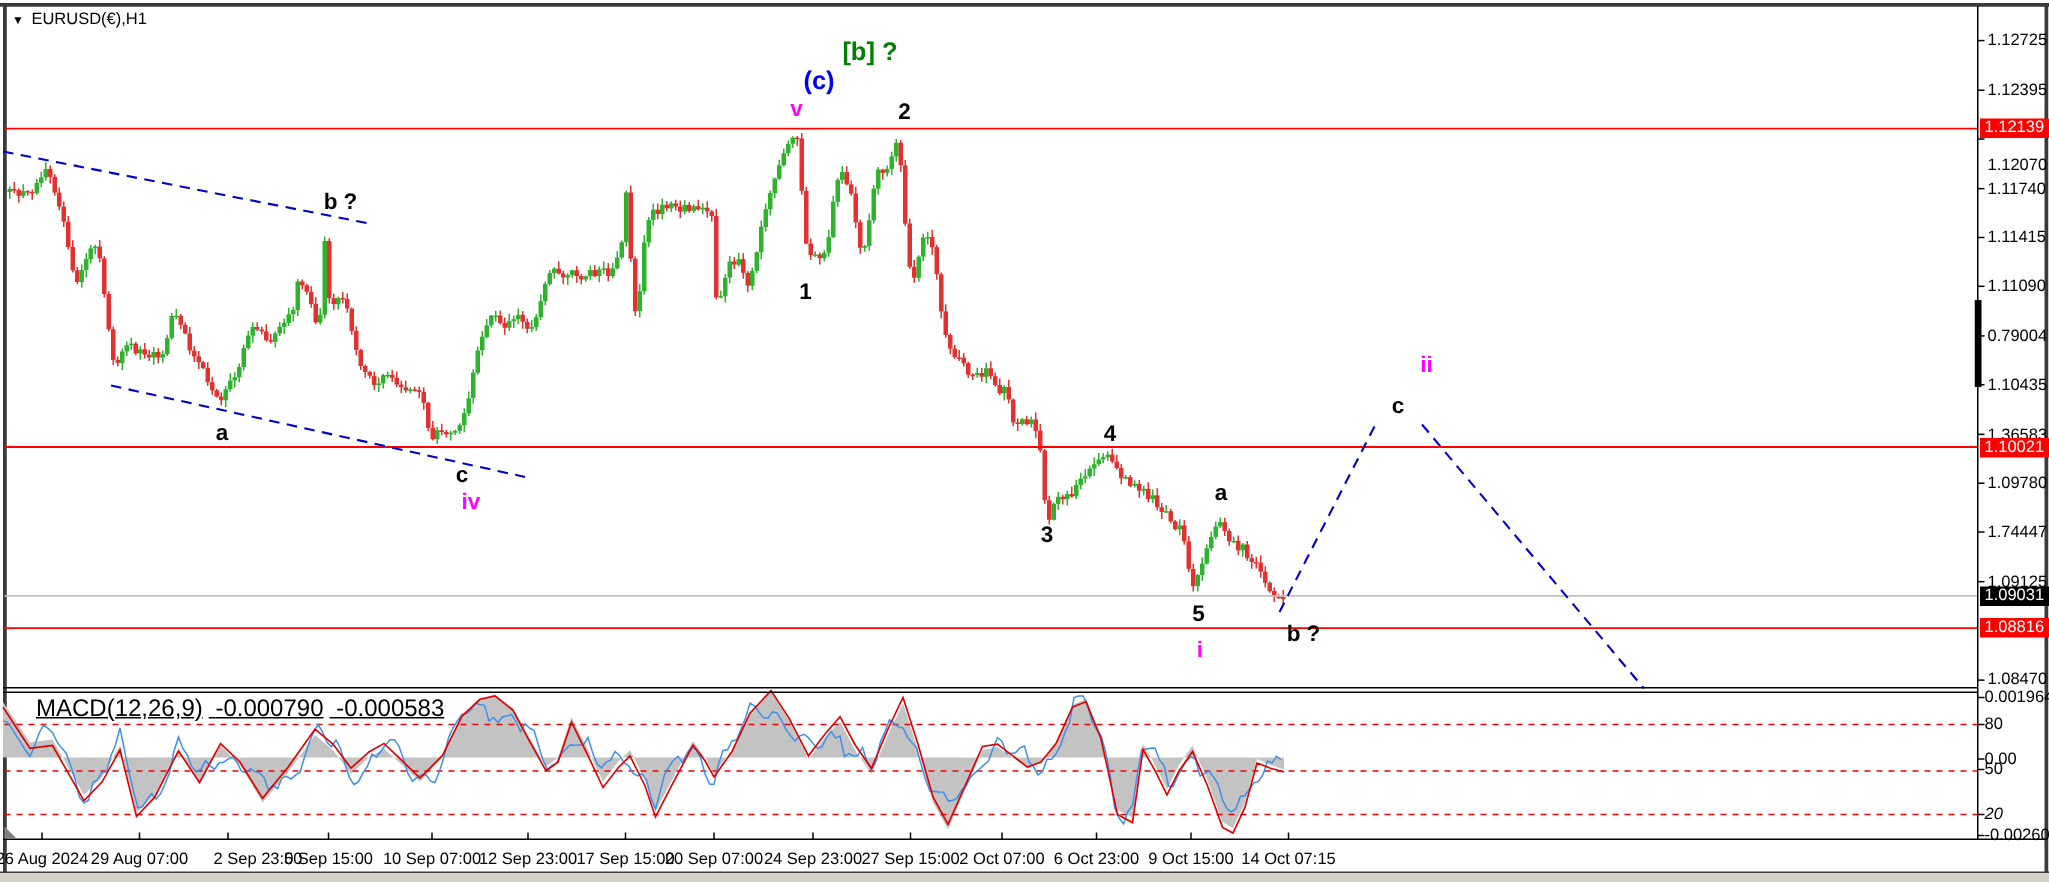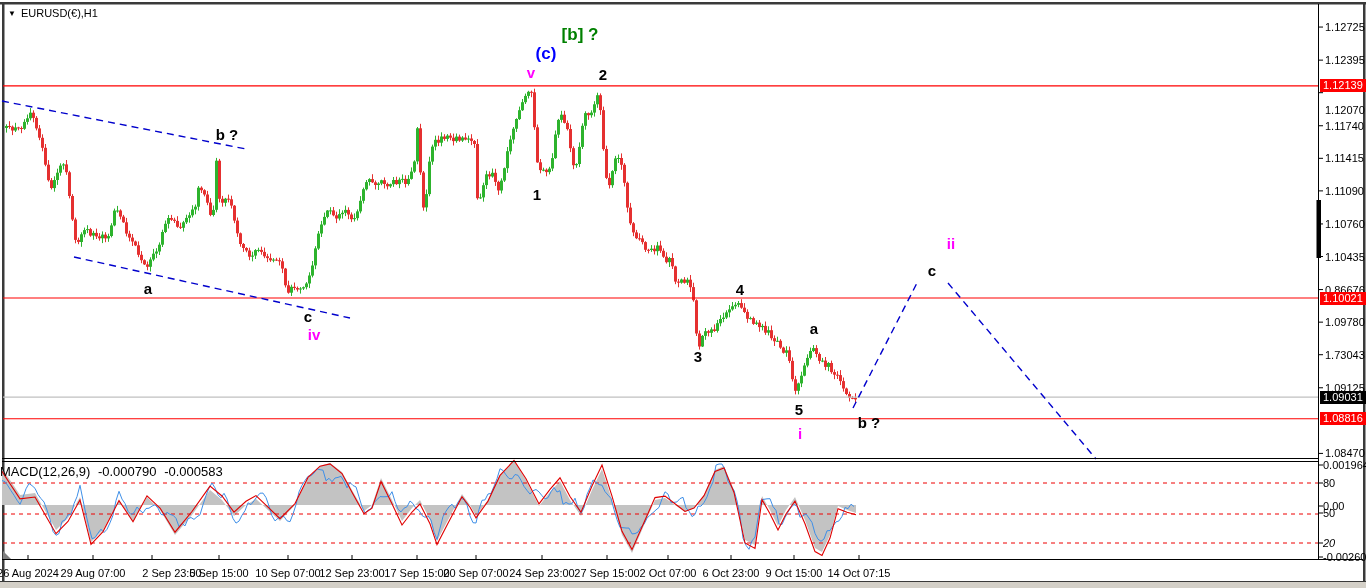--- a/index.html
+++ b/index.html
@@ -3,21 +3,21 @@
 <meta charset="utf-8">
 <style>
   html,body{margin:0;padding:0;background:#d4d0c8;}
   .root{position:relative;width:1366px;height:588px;background:#ffffff;overflow:hidden;
         font-family:"Liberation Sans","DejaVu Sans",sans-serif;}
   .bottom-strip{position:absolute;left:0;top:582px;width:1366px;height:6px;background:#d4d0c8;z-index:41;}
   svg{position:absolute;left:0;top:0;z-index:1;}
   .lbl{position:absolute;color:#000;font-size:11px;line-height:12px;white-space:nowrap;z-index:10;}
   .symbol{position:absolute;left:8px;top:7px;font-size:11px;color:#000;z-index:12;display:flex;align-items:center;gap:5px;}
   .symbol .tri{font-size:8px;position:relative;top:0px;}
-  .macd-lab{position:absolute;left:0;top:464px;font-size:13px;color:#000;z-index:12;}
+  .macd-lab{position:absolute;left:24px;top:464px;font-size:16px;color:#000;z-index:12;text-decoration:underline;}
   .macd-lab span{margin-right:4px;}
   .tag{position:absolute;left:1320px;width:44px;height:13px;color:#fff;font-size:11px;line-height:13px;
        padding-left:3px;z-index:15;}
   .wave{position:absolute;font-weight:bold;z-index:14;transform:translateX(-50%);}
   .tlabel{position:absolute;top:567px;font-size:11px;color:#000;transform:translateX(-50%);z-index:10;}
 </style>
 </head>
 <body>
 
 <div class="root">
@@ -662,25 +662,25 @@
     <span>-0.000583</span>
   </div>
 
   <div id="price-labels">
       <div class="lbl" style="left: 1325px; top: 21.0592px;">1.12725</div>
       <div class="lbl" style="left: 1325px; top: 54.1252px;">1.12395</div>
       <div class="lbl" style="left: 1325px; top: 86.6902px; margin-top: 17px;">1.12070</div>
       <div class="lbl" style="left: 1325px; top: 119.756px;">1.11740</div>
       <div class="lbl" style="left: 1325px; top: 152.321px;">1.11415</div>
       <div class="lbl" style="left: 1325px; top: 184.886px;">1.11090</div>
-      <div class="lbl" style="left: 1325px; top: 217.952px;">1.10760</div>
+      <div class="lbl" style="left: 1325px; top: 217.952px;">0.79004</div>
       <div class="lbl" style="left: 1325px; top: 250.517px;">1.10435</div>
-      <div class="lbl" style="left: 1325px; top: 283.583px;">0.86676</div>
+      <div class="lbl" style="left: 1325px; top: 283.583px;">1.36583</div>
       <div class="lbl" style="left: 1325px; top: 316.148px;">1.09780</div>
-      <div class="lbl" style="left: 1325px; top: 348.713px;">1.73043</div>
+      <div class="lbl" style="left: 1325px; top: 348.713px;">1.74447</div>
       <div class="lbl" style="left: 1325px; top: 381.779px;">1.09125</div>
       <div class="lbl" style="left: 1325px; top: 447.41px;">1.08470</div>
     </div>
   <div id="macd-scale-labels">
       <div class="lbl" style="left: 1323px; top: 459px;">0.001964</div>
       <div class="lbl" style="left: 1323px; top: 477px;">80</div>
       <div class="lbl" style="left: 1323px; top: 500px;">0.00</div>
       <div class="lbl" style="left: 1323px; top: 507px;">50</div>
       <div class="lbl" style="left: 1323px; top: 537px; font-style: italic;">20</div>
       <div class="lbl" style="left: 1323px; top: 551px;">-0.002607</div>

